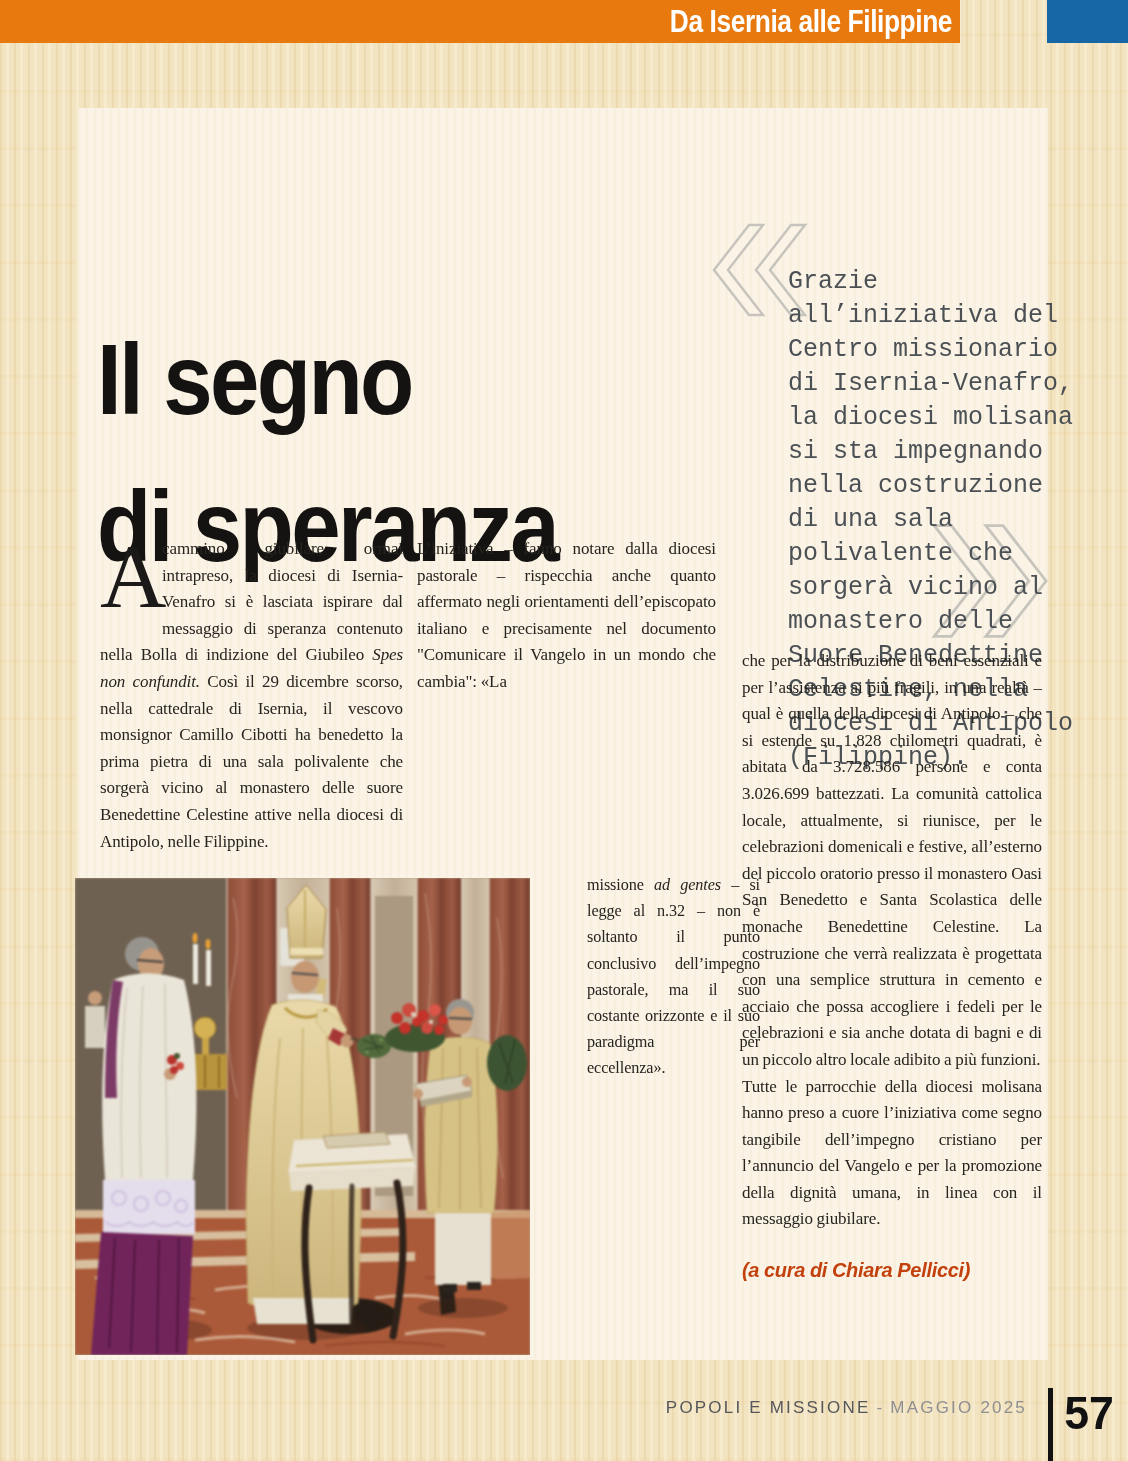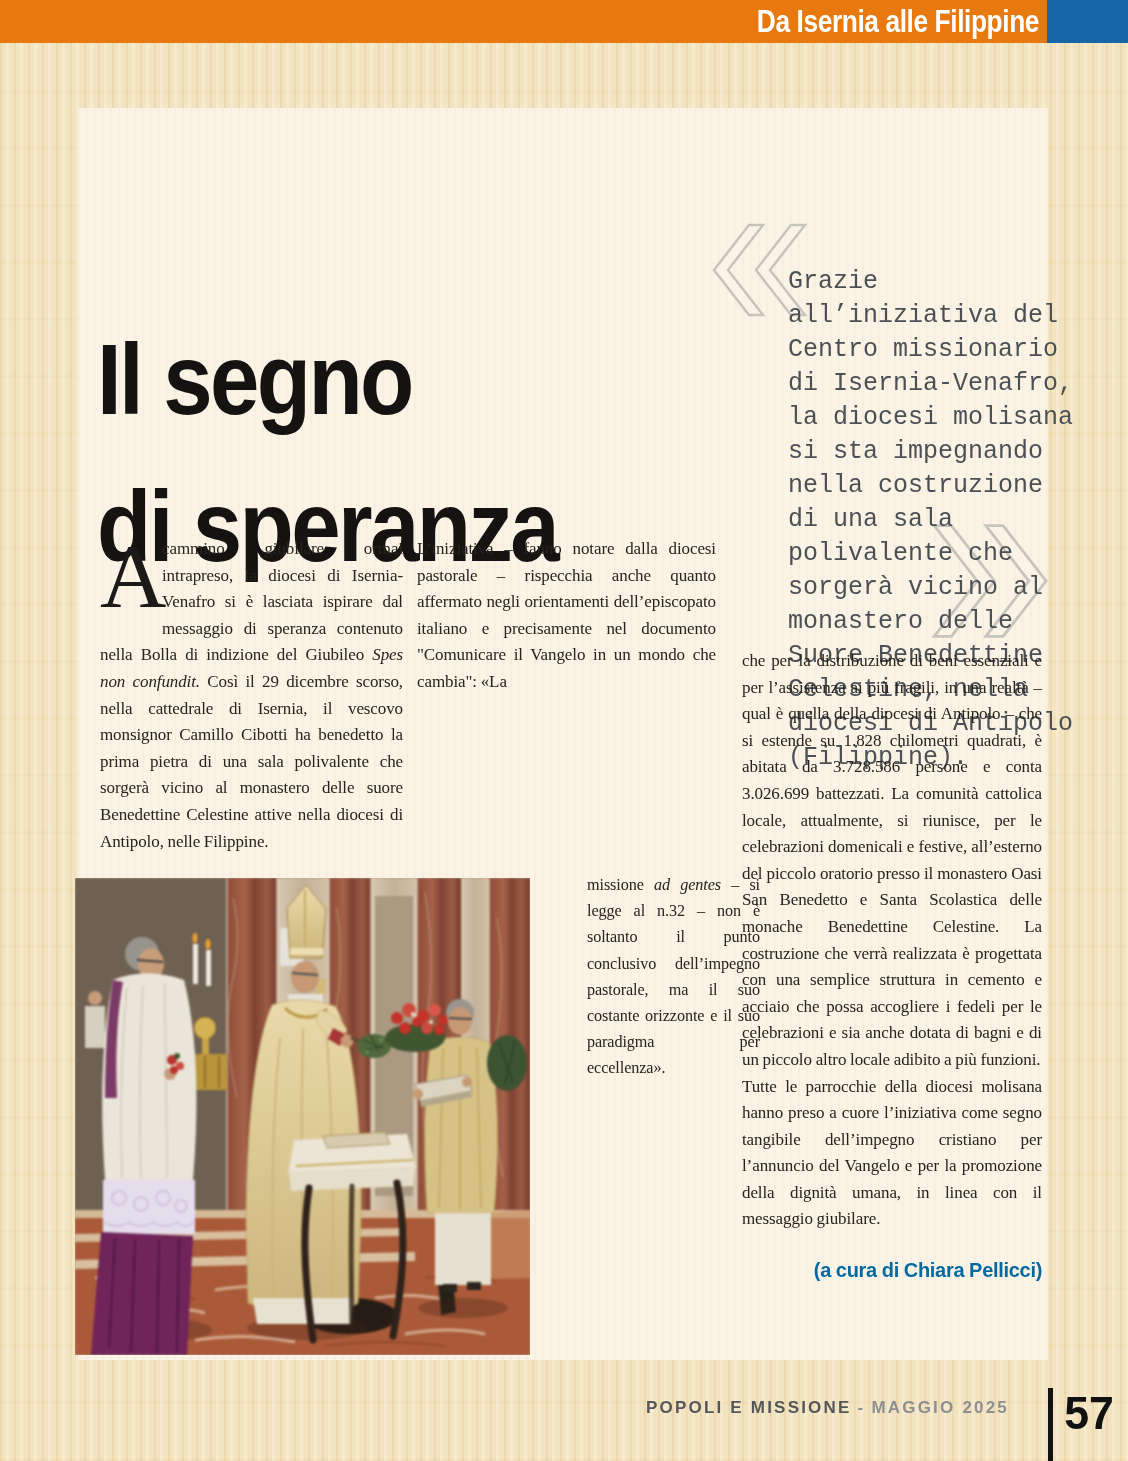--- a/index.html
+++ b/index.html
@@ -4,21 +4,21 @@
 <style>
   html,body{margin:0;padding:0;}
   body{
     position:relative;width:1128px;height:1461px;overflow:hidden;
     font-family:"Liberation Serif",serif;
     background:
       repeating-linear-gradient(90deg, rgba(214,178,106,.20) 0 2px, rgba(255,255,255,0) 2px 6px, rgba(252,244,222,.45) 6px 9px, rgba(255,255,255,0) 9px 14px),
       repeating-linear-gradient(0deg, rgba(233,206,142,.18) 0 3px, rgba(255,255,255,0) 3px 57px),
       #f2e3c1;
   }
-  .top-banner{position:absolute;left:0;top:0;width:1047px;height:43px;background:#e8790f;}
+  .top-banner{position:absolute;left:0;top:0;width:948px;height:43px;background:#e8790f;padding-left:12px;}
   .banner-label{
     position:absolute;right:8px;top:0;height:43px;line-height:44px;
     color:#fff;font-family:"Liberation Sans",sans-serif;font-weight:700;font-size:31px;
     transform:scaleX(.85);transform-origin:right center;letter-spacing:-.5px;white-space:nowrap;
   }
   .blue-square{position:absolute;right:0;top:0;width:81px;height:43px;background:#1766a5;}
   .sheet{
     position:absolute;left:78px;top:108px;width:970px;height:1252px;
     background:repeating-linear-gradient(90deg, rgba(226,209,172,.15) 0 2px, rgba(255,255,255,0) 2px 8px), #fbf4e6;
   }
@@ -40,28 +40,28 @@
   .bodycol p{margin:0;}
   .col1{left:100px;top:536px;width:303px;}
   .col2a{left:417px;top:536px;width:299px;}
   .col2b{left:543px;top:872px;width:173px;font-size:16.2px;line-height:26.2px;margin-left:44px;}
   .col3{left:742px;top:648px;width:300px;}
   .dropcap{
     float:left;font-size:92px;line-height:72px;height:80px;width:62px;
     color:#1b1a18;padding-top:4px;
   }
   .credit{
-    text-align:right;font-family:"Liberation Sans",sans-serif;font-weight:700;
-    font-size:20px;margin-top:24px !important;color:#0369a1;letter-spacing:-.3px;
+    text-align:left;font-family:"Liberation Sans",sans-serif;font-style:italic;font-weight:700;
+    font-size:20px;margin-top:24px !important;color:#c2410c;letter-spacing:-.3px;
   }
   figure.photo{position:absolute;left:75px;top:878px;width:455px;height:477px;margin:0;overflow:hidden;background:#b5a28c;}
   figure.photo svg{display:block;filter:blur(.8px) saturate(1.06) contrast(.97);}
   .footer-credit{
-    position:absolute;right:119px;top:1398px;
-    font-family:"Liberation Sans",sans-serif;font-weight:700;font-size:17px;letter-spacing:2.2px;
+    position:absolute;right:101px;top:1398px;
+    font-family:"Liberation Sans",sans-serif;font-weight:400;font-size:17px;letter-spacing:2.2px;
     color:#56575b;white-space:nowrap;text-align:right;
   }
   .footer-credit .issue{color:#8e8f92;}
   .footer-credit .sep{color:#8e8f92;margin:0 6px;}
   .page-rule{position:absolute;left:1048px;top:1388px;width:5px;height:73px;background:#121212;}
   .page-number{
     position:absolute;left:1056px;top:1385px;width:66px;text-align:center;
     font-family:"Liberation Sans",sans-serif;font-weight:700;font-size:47px;color:#111;
     transform:scaleX(.95);transform-origin:center top;
   }

